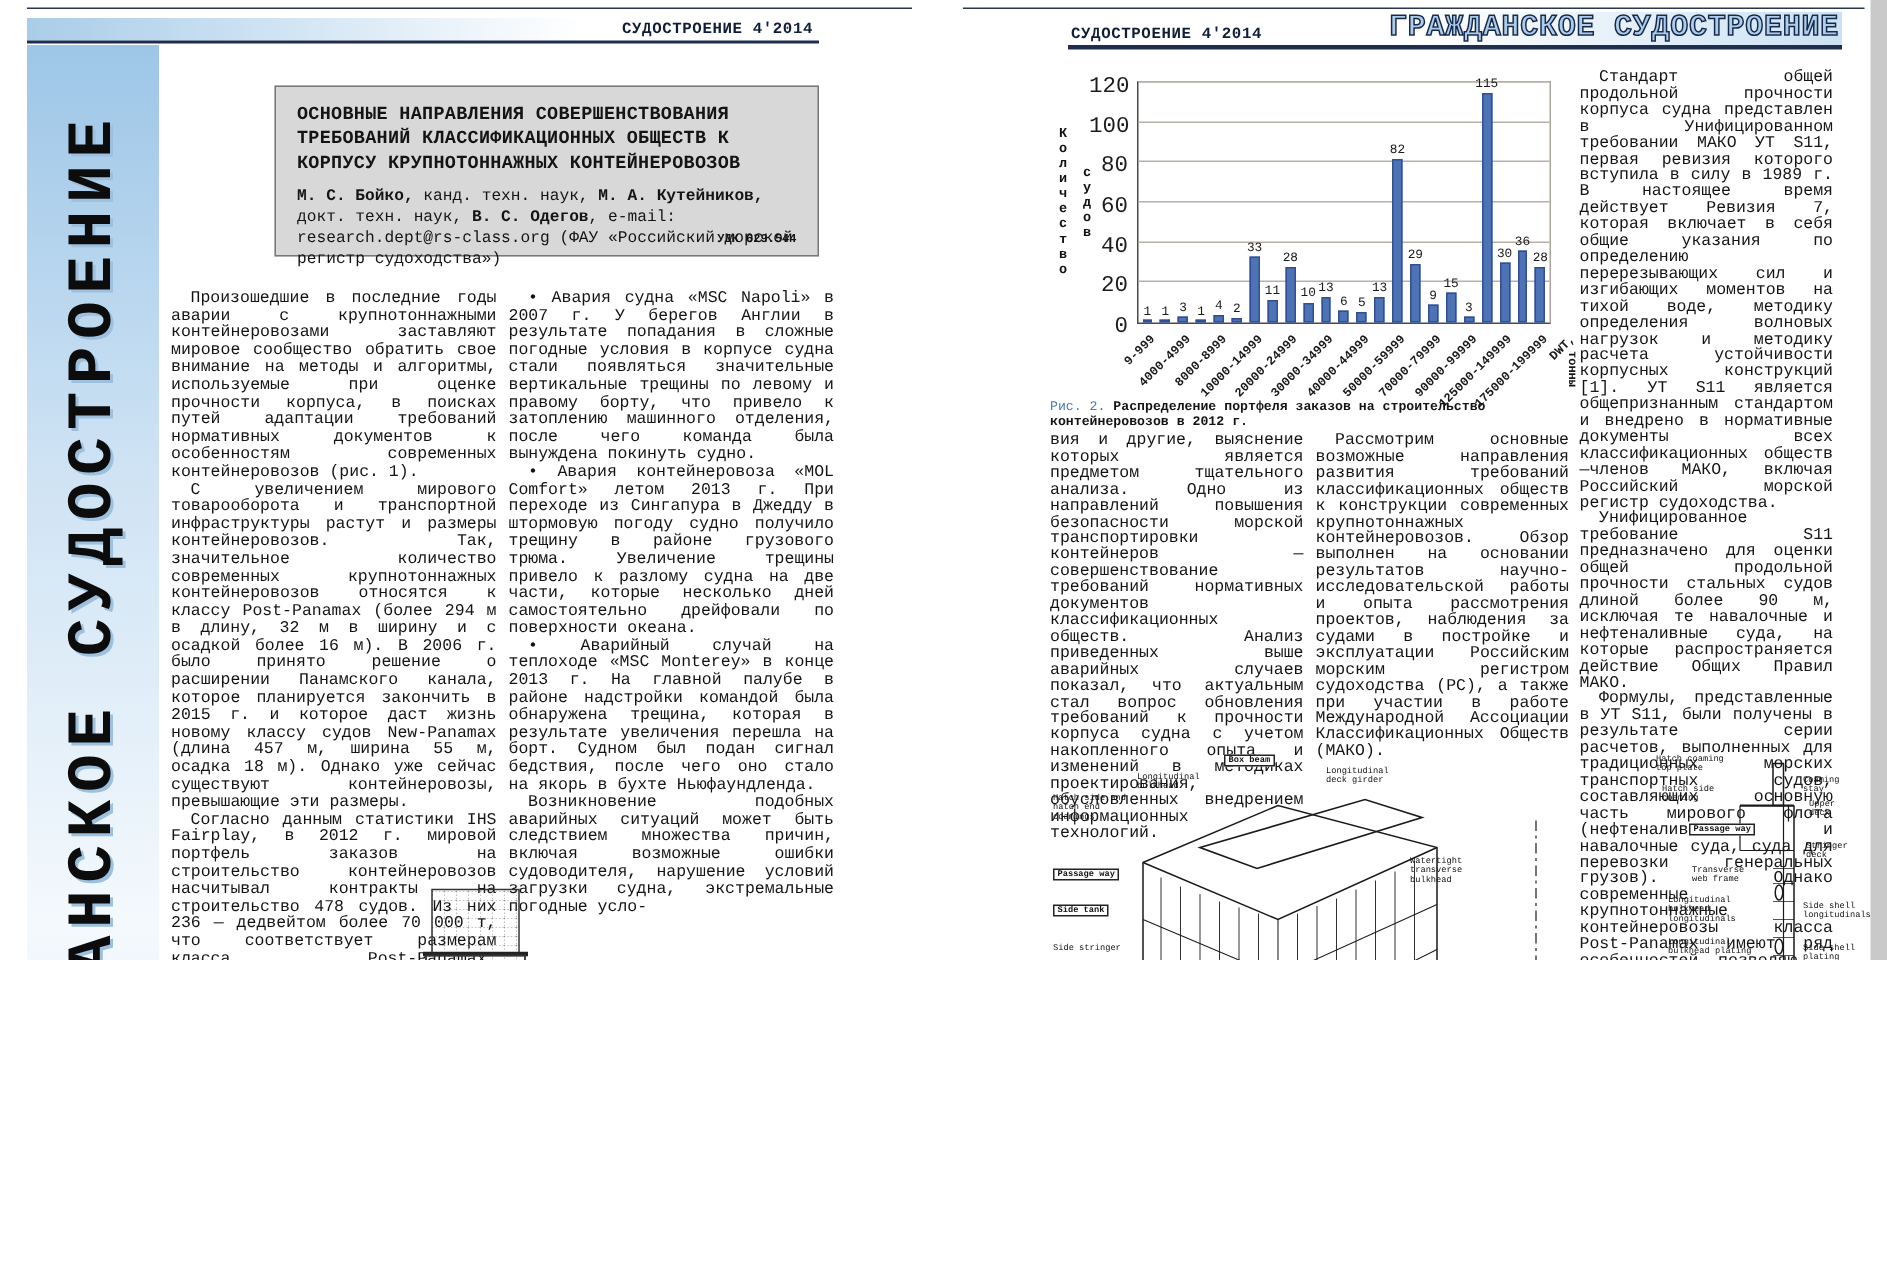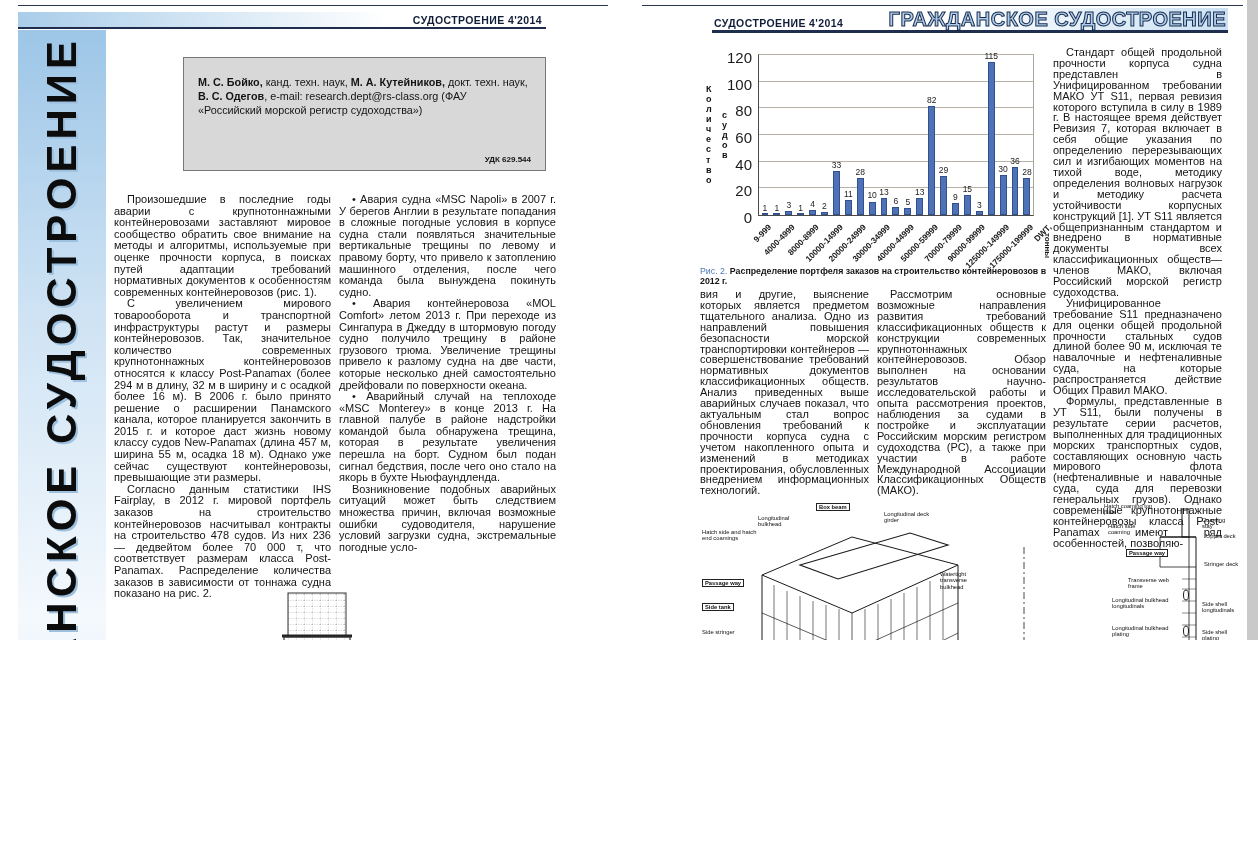--- a/index.html
+++ b/index.html
@@ -1,17 +1,17 @@
 <!DOCTYPE html>
 <html><head>
 <meta charset="utf-8">
 <style>
   html,body{margin:0;padding:0;background:#ffffff;}
   #canvas{position:relative;width:1258px;height:640px;background:#fff;overflow:hidden;
-          font-family:Liberation Sans, sans-serif;color:#141414;}
+          font-family:Liberation Mono, monospace;color:#141414;}
 
   .topline{position:absolute;top:5px;height:1px;background:#2a3550;}
   #lp-topline{left:18px;width:590px;}
   #rp-topline{left:642px;width:601px;}
 
   
   #sidebar{position:absolute;left:18px;top:30px;width:88px;height:815px;
            background:linear-gradient(180deg,#9dc6e7 0%,#cfe3f4 35%,#f4f9fd 72%,#d6e8f5 100%);
            display:flex;align-items:center;justify-content:center;}
   #sidebar-title{writing-mode:vertical-rl;transform:rotate(180deg);white-space:nowrap;
@@ -109,20 +109,21 @@
 
   <div id="lp-header">
     <span class="small-header-text">СУДОСТРОЕНИЕ 4'2014</span>
   </div>
 
   <div id="sidebar">
     <div id="sidebar-title">ГРАЖДАНСКОЕ СУДОСТРОЕНИЕ</div>
   </div>
 
   <div id="title-block">
+    <p class="title">ОСНОВНЫЕ НАПРАВЛЕНИЯ СОВЕРШЕНСТВОВАНИЯ ТРЕБОВАНИЙ КЛАССИФИКАЦИОННЫХ ОБЩЕСТВ К КОРПУСУ КРУПНОТОННАЖНЫХ КОНТЕЙНЕРОВОЗОВ</p>
     <p class="authors"><span class="b">М. С. Бойко,</span><span> канд. техн. наук, </span><span class="b">М. А. Кутейников,</span><span> докт. техн. наук, </span><span class="b">В. С. Одегов</span><span>, e-mail: research.dept@rs-class.org (ФАУ «Российский морской регистр судоходства»)</span></p>
     <span class="udk">УДК 629.544</span>
   </div>
 
   <div class="col lp-col" id="lp-col1">
     <p>Произошедшие в последние годы аварии с крупнотоннажными контейнеровозами заставляют мировое сообщество обратить свое внимание на методы и алгоритмы, используемые при оценке прочности корпуса, в поисках путей адаптации требований нормативных документов к особенностям современных контейнеровозов (рис. 1).</p>
     <p>С увеличением мирового товарооборота и транспортной инфраструктуры растут и размеры контейнеровозов. Так, значительное количество современных крупнотоннажных контейнеровозов относятся к классу Post-Panamax (более 294 м в длину, 32 м в ширину и с осадкой более 16 м). В 2006 г. было принято решение о расширении Панамского канала, которое планируется закончить в 2015 г. и которое даст жизнь новому классу судов New-Panamax (длина 457 м, ширина 55 м, осадка 18 м). Однако уже сейчас существуют контейнеровозы, превышающие эти размеры.</p>
     <p>Согласно данным статистики IHS Fairplay, в 2012 г. мировой портфель заказов на строительство контейнеровозов насчитывал контракты на строительство 478 судов. Из них 236 — дедвейтом более 70 000 т, что соответствует размерам класса Post-Panamax. Распределение количества заказов в зависимости от тоннажа судна показано на рис. 2.</p>
   </div>
   <div class="col lp-col" id="lp-col2">

